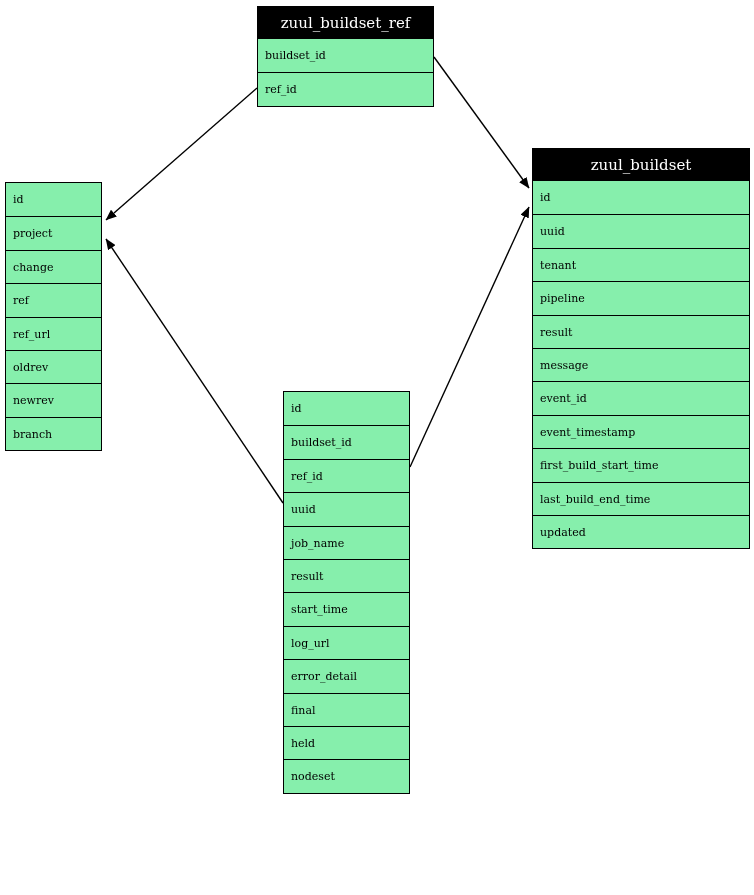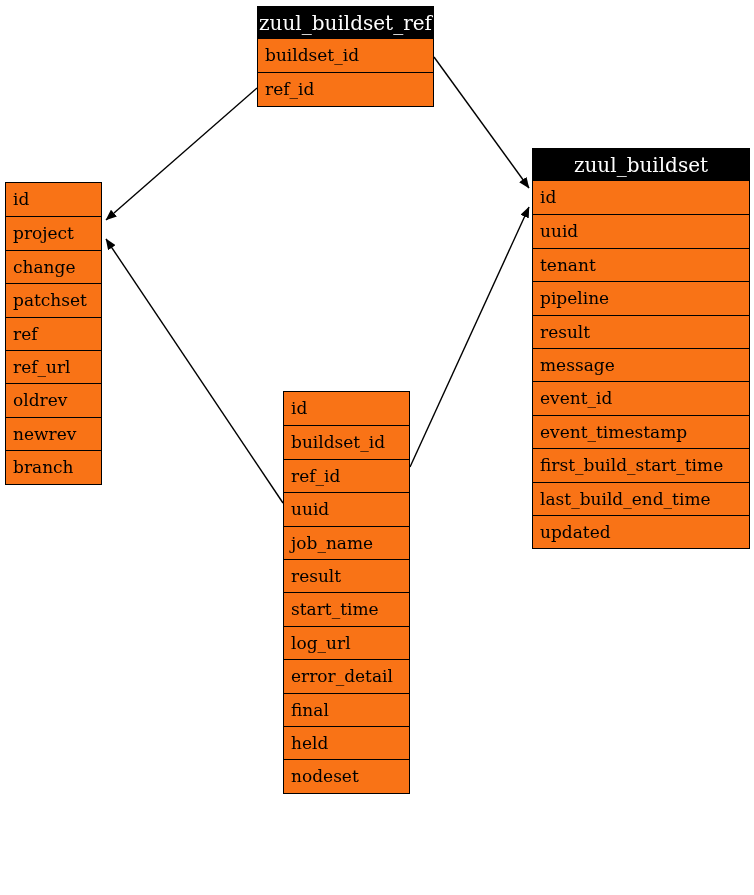--- a/index.html
+++ b/index.html
@@ -27,37 +27,37 @@
     position: absolute;
     border: 1px solid #000000;
     background: #ffffff;
     box-sizing: border-box;
     z-index: 2;
   }
   .entity-title {
     background: #000000;
     color: #ffffff;
     text-align: center;
-    font-size: 20px;
+    font-size: 15px;
     line-height: 32px;
     height: 32px;
     box-sizing: border-box;
     border-bottom: 1px solid #000000;
     white-space: nowrap;
     overflow: hidden;
   }
   .field {
     height: 33.4px;
     line-height: 33.4px;
     box-sizing: border-box;
     border-top: 1px solid #000000;
     padding-left: 7px;
-    font-size: 17px;
+    font-size: 11px;
     color: #000000;
-    background: #f97316;
+    background: #86efac;
     white-space: nowrap;
     overflow: hidden;
   }
   .field.first {
     border-top: none;
   }
 </style>
 </head>
 <body>
 
@@ -83,21 +83,20 @@
         <div class="field first">buildset_id</div>
         <div class="field">ref_id</div>
       </div>
   </div>
 
   <div class="entity" style="left: 5px; top: 182px; width: 97px;">
     <div class="fields">
         <div class="field first">id</div>
         <div class="field">project</div>
         <div class="field">change</div>
-        <div class="field">patchset</div>
         <div class="field">ref</div>
         <div class="field">ref_url</div>
         <div class="field">oldrev</div>
         <div class="field">newrev</div>
         <div class="field">branch</div>
       </div>
   </div>
 
   <div class="entity" style="left: 532px; top: 148px; width: 218px;">
     <div class="entity-title">zuul_buildset</div>

